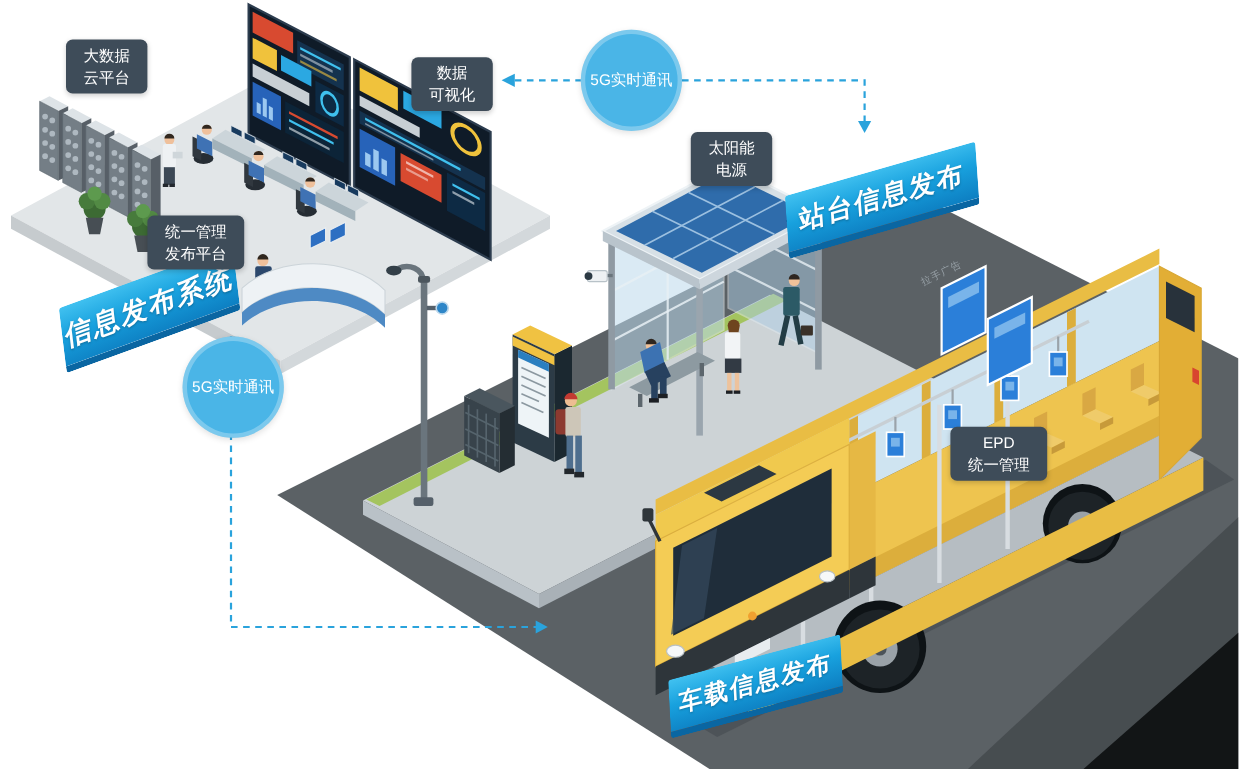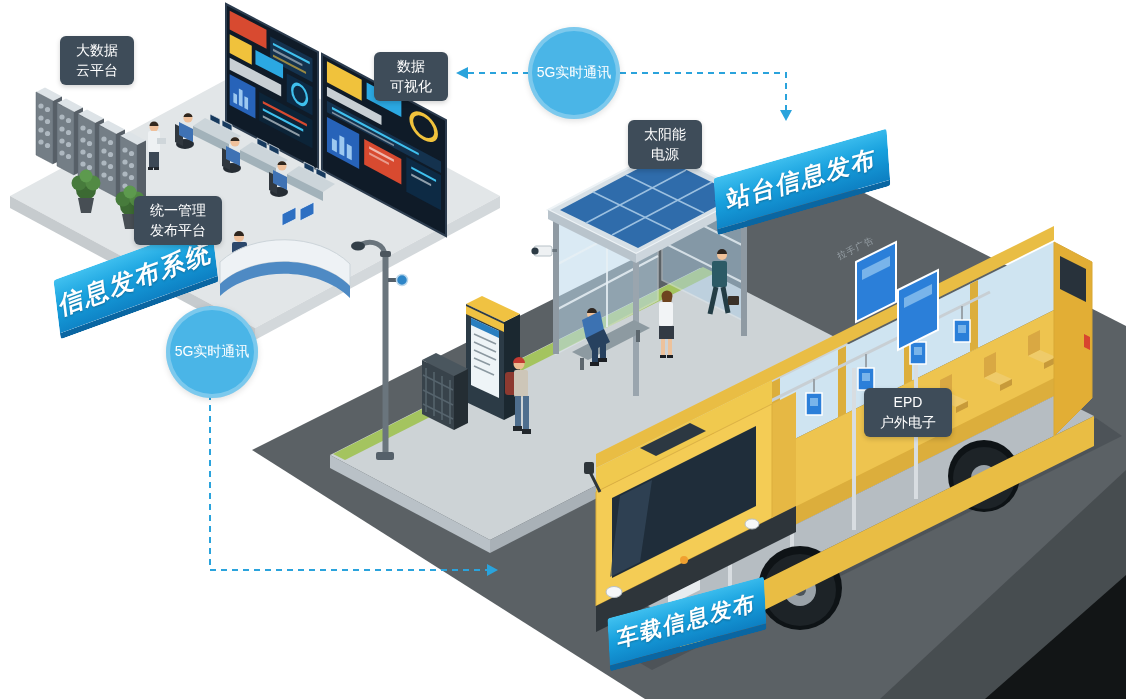--- a/index.html
+++ b/index.html
@@ -395,21 +395,21 @@
 
 <div class="callout" style="left:60px;top:36px">大数据
 云平台</div>
 <div class="callout" style="left:374px;top:52px">数据
 可视化</div>
 <div class="callout" style="left:628px;top:120px">太阳能
 电源</div>
 <div class="callout" style="left:134px;top:196px">统一管理
 发布平台</div>
 <div class="callout" style="left:864px;top:388px">EPD
-户外电子</div>
+统一管理</div>
 
 <div class="badge" style="left:528px;top:27px">5G实时通讯</div>
 <div class="badge" style="left:166px;top:306px">5G实时通讯</div>
 
 <div class="banner" id="banner-info-system">信息发布系统</div>
 <div class="banner" id="banner-station">站台信息发布</div>
 <div class="banner" id="banner-vehicle">车载信息发布</div>
 <div class="fold" id="fold-info"></div>
 <div class="fold" id="fold-station"></div>
 <div class="fold" id="fold-vehicle"></div>

